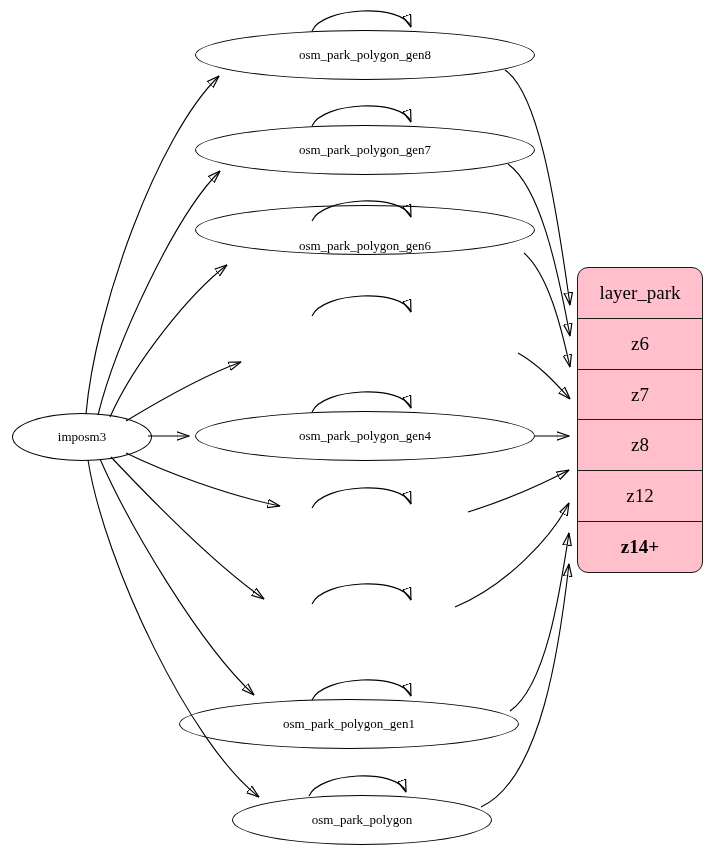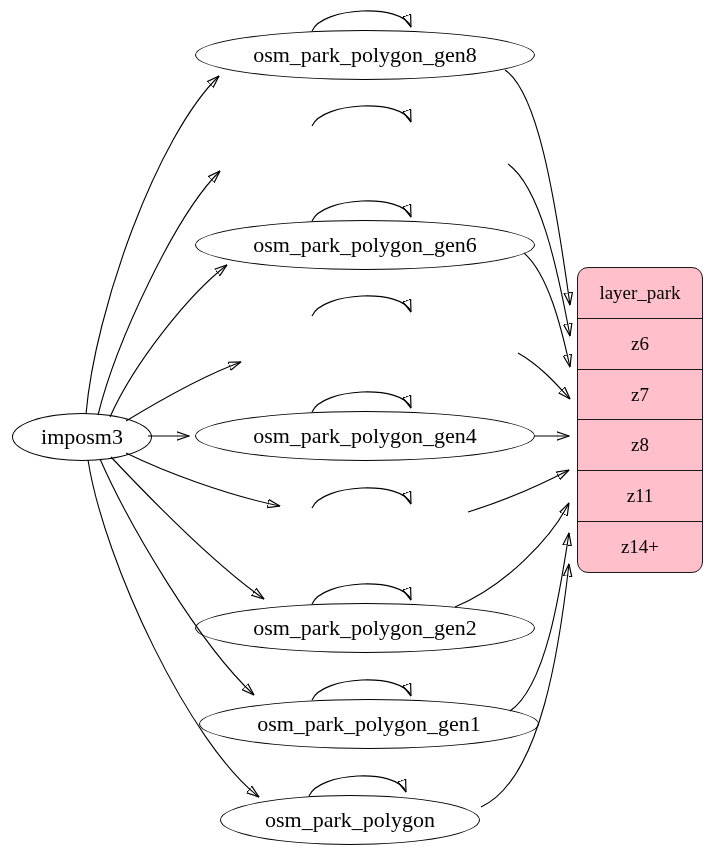--- a/index.html
+++ b/index.html
@@ -21,21 +21,21 @@
   }
   #edges path { fill: none; stroke: #000000; stroke-width: 1.1; }
   .node-ellipse {
     position: absolute;
     border: 1.1px solid #000000;
     border-radius: 50%;
     background: #ffffff;
     display: flex;
     align-items: center;
     justify-content: center;
-    font-size: 22px;
+    font-size: 13px;
     white-space: nowrap;
     z-index: 2;
     box-sizing: border-box;
   }
   .record-node {
     position: absolute;
     left: 577px; top: 267px;
     width: 126px; height: 306px;
     background: #ffc0cb;
     border: 1.6px solid #1a1a1a;
@@ -48,21 +48,21 @@
   }
   .record-row {
     flex: 1;
     display: flex;
     align-items: center;
     justify-content: center;
     font-size: 19px;
     border-bottom: 1.2px solid #1a1a1a;
     box-sizing: border-box;
   }
-  .record-row:last-child { border-bottom: none; }
+  .record-row:last-child { border-bottom: none; font-weight: bold; }
 </style>
 </head>
 <body>
 
 <div id="canvas">
 
   <svg id="edges" viewBox="0 0 707 851" xmlns="http://www.w3.org/2000/svg">
     <defs>
       <marker id="arrow" viewBox="0 0 12 9" refX="11.5" refY="4.5" markerWidth="13" markerHeight="10" markerUnits="userSpaceOnUse" orient="auto">
         <path d="M0,0.6 L11.5,4.5 L0,8.4 Z" fill="#000000" stroke="none"></path>
@@ -100,50 +100,50 @@
     <path d="M 481,807 C 542,779 560,642 569,564" marker-end="url(#arrow)"></path>
   </svg>
 
   <div class="node-ellipse" style="left:12px; top:413px; width:140px; height:48px;">
     <span>imposm3</span>
   </div>
 
   <div class="node-ellipse" style="left:195px; top:30px; width:340px; height:50px;">
     <span>osm_park_polygon_gen8</span>
   </div>
-  <div class="node-ellipse" style="left:195px; top:220px; width:340px; height:50px;">
+  <div class="node-ellipse" style="left:195px; top:125px; width:340px; height:50px;">
+    <span>osm_park_polygon_gen7</span>
+  </div>
+  <div class="node-ellipse" style="left:195px; top:205px; width:340px; height:50px;align-items:flex-end;">
     <span>osm_park_polygon_gen6</span>
   </div>
   <div class="node-ellipse" style="left:195px; top:411px; width:340px; height:50px;">
     <span>osm_park_polygon_gen4</span>
   </div>
-  <div class="node-ellipse" style="left:195px; top:603px; width:340px; height:50px;">
-    <span>osm_park_polygon_gen2</span>
-  </div>
-  <div class="node-ellipse" style="left:199px; top:699px; width:340px; height:50px;text-align:right;">
+  <div class="node-ellipse" style="left:179px; top:699px; width:340px; height:50px;text-align:right;">
     <span>osm_park_polygon_gen1</span>
   </div>
-  <div class="node-ellipse" style="left:220px; top:795px; width:260px; height:50px;align-items:center;">
+  <div class="node-ellipse" style="left:232px; top:795px; width:260px; height:50px;align-items:center;">
     <span>osm_park_polygon</span>
   </div>
 
   <div class="record-node">
     <div class="record-row">
       <span>layer_park</span>
     </div>
     <div class="record-row">
       <span>z6</span>
     </div>
     <div class="record-row">
       <span>z7</span>
     </div>
     <div class="record-row">
       <span>z8</span>
     </div>
     <div class="record-row">
-      <span>z11</span>
+      <span>z12</span>
     </div>
     <div class="record-row">
       <span>z14+</span>
     </div>
   </div>
 
 </div>
 
 </body></html>

